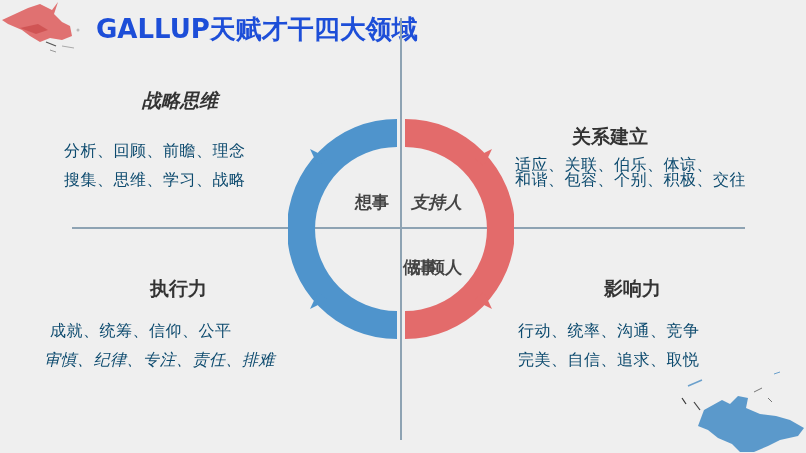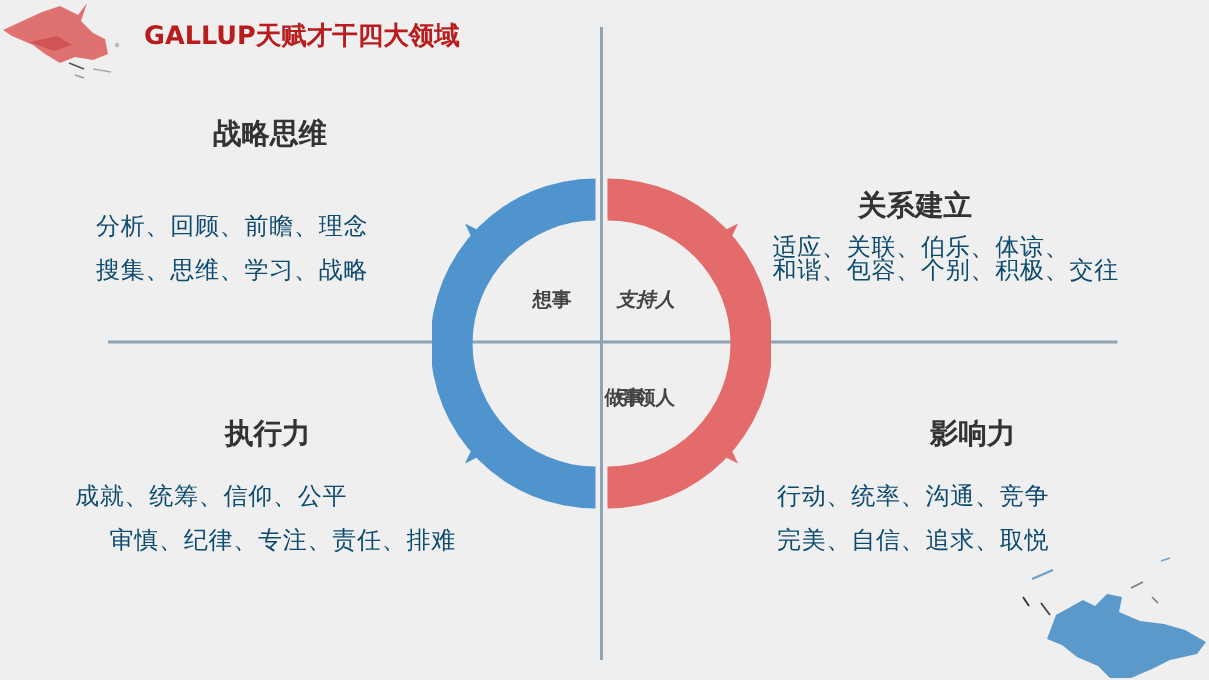--- a/index.html
+++ b/index.html
@@ -4,30 +4,30 @@
   <style>
     html, body { margin: 0; padding: 0; }
     body {
       width: 806px; height: 453px; position: relative; overflow: hidden;
       background: #efefef;
       font-family: "DejaVu Serif", "Liberation Serif", serif;
       color: #3a3a3a;
     }
     .abs { position: absolute; }
     .title {
-      left: 96px; top: 12px; font-size: 17px; font-weight: bold;
-      color: #b91c1c; letter-spacing: 0px; white-space: nowrap;
+      left: 96px; top: 12px; font-size: 26px; font-weight: bold;
+      color: #1d4ed8; letter-spacing: 0px; white-space: nowrap;
     }
     .title .latin { font-family: "DejaVu Sans", "Liberation Sans", sans-serif; }
     .vline { left: 400px; top: 18px; width: 2px; height: 422px; background: #8ea3b3; }
     .hline { left: 72px; top: 227px; width: 673px; height: 2px; background: #8ea3b3; }
     .q-title { font-size: 19px; font-weight: bold; color: #333; white-space: nowrap; }
     .q-line { font-size: 16px; color: #0c4a6e; white-space: nowrap; letter-spacing: 0.5px; }
     .ring { left: 288px; top: 116px; width: 226px; height: 226px; }
-    .inner-label { font-size: 13px; font-weight: bold; color: #444; white-space: nowrap; }
+    .inner-label { font-size: 17px; font-weight: bold; color: #444; white-space: nowrap; }
     .splash-tl { left: 0; top: 0; width: 100px; height: 56px; }
     .splash-br { left: 668px; top: 370px; width: 138px; height: 83px; }
   </style>
 </head>
 <body>
 
 <svg class="abs splash-tl" viewBox="0 0 100 56">
   <path d="M2 20 L28 8 L40 4 L52 10 L58 2 L54 14 L62 22 L70 26 L72 36 L62 40 L50 38 L40 42 L30 36 L22 30 L8 24 Z" fill="#dd5a5a" opacity="0.85"></path>
   <path d="M20 28 L38 24 L48 30 L36 34 Z" fill="#c94848" opacity="0.7"></path>
   <path d="M46 42 L56 46" stroke="#555" stroke-width="1.2"></path>
@@ -36,33 +36,33 @@
   <circle cx="78" cy="30" r="1.5" fill="#bbb"></circle>
 </svg>
 
 <div class="abs title">
   <span class="latin">GALLUP</span><span>天赋才干四大领域</span>
 </div>
 
 <div class="abs vline"></div>
 <div class="abs hline"></div>
 
-<div class="abs q-title" style="left:142px; top:76px;">战略思维</div>
+<div class="abs q-title" style="left:142px; top:88px;font-style:italic;">战略思维</div>
 <div class="abs q-line" style="left:64px; top:141px;">分析、回顾、前瞻、理念</div>
 <div class="abs q-line" style="left:64px; top:170px;font-family:Liberation Serif, serif;">搜集、思维、学习、战略</div>
 
 <div class="abs q-title" style="left:572px; top:88px;margin-top:36px;">关系建立</div>
 <div class="abs q-line" style="left:515px; top:155px;">适应、关联、伯乐、体谅、</div>
 <div class="abs q-line" style="left:515px; top:170px;">和谐、包容、个别、积极、交往</div>
 
 <div class="abs q-title" style="left:150px; top:276px;">执行力</div>
 <div class="abs q-line" style="left:50px; top:321px;">成就、统筹、信仰、公平</div>
-<div class="abs q-line" style="left:73px; top:350px;">审慎、纪律、专注、责任、排难</div>
+<div class="abs q-line" style="left:44px; top:350px;font-style:italic;">审慎、纪律、专注、责任、排难</div>
 
-<div class="abs q-title" style="left:620px; top:276px;">影响力</div>
+<div class="abs q-title" style="left:604px; top:276px;">影响力</div>
 <div class="abs q-line" style="left:518px; top:321px;">行动、统率、沟通、竞争</div>
 <div class="abs q-line" style="left:518px; top:350px;">完美、自信、追求、取悦</div>
 
 <svg class="abs ring" viewBox="0 0 226 226">
 
   <path d="M109 3 A110 110 0 0 0 109 223 L109 195 A82 82 0 0 1 109 31 Z" fill="#4f94cc"></path>
 
   <path d="M117 3 A110 110 0 0 1 117 223 L117 195 A82 82 0 0 0 117 31 Z" fill="#e36b6b"></path>
 
   <path d="M22 33 L40 42 L30 50 Z" fill="#4f94cc"></path>

